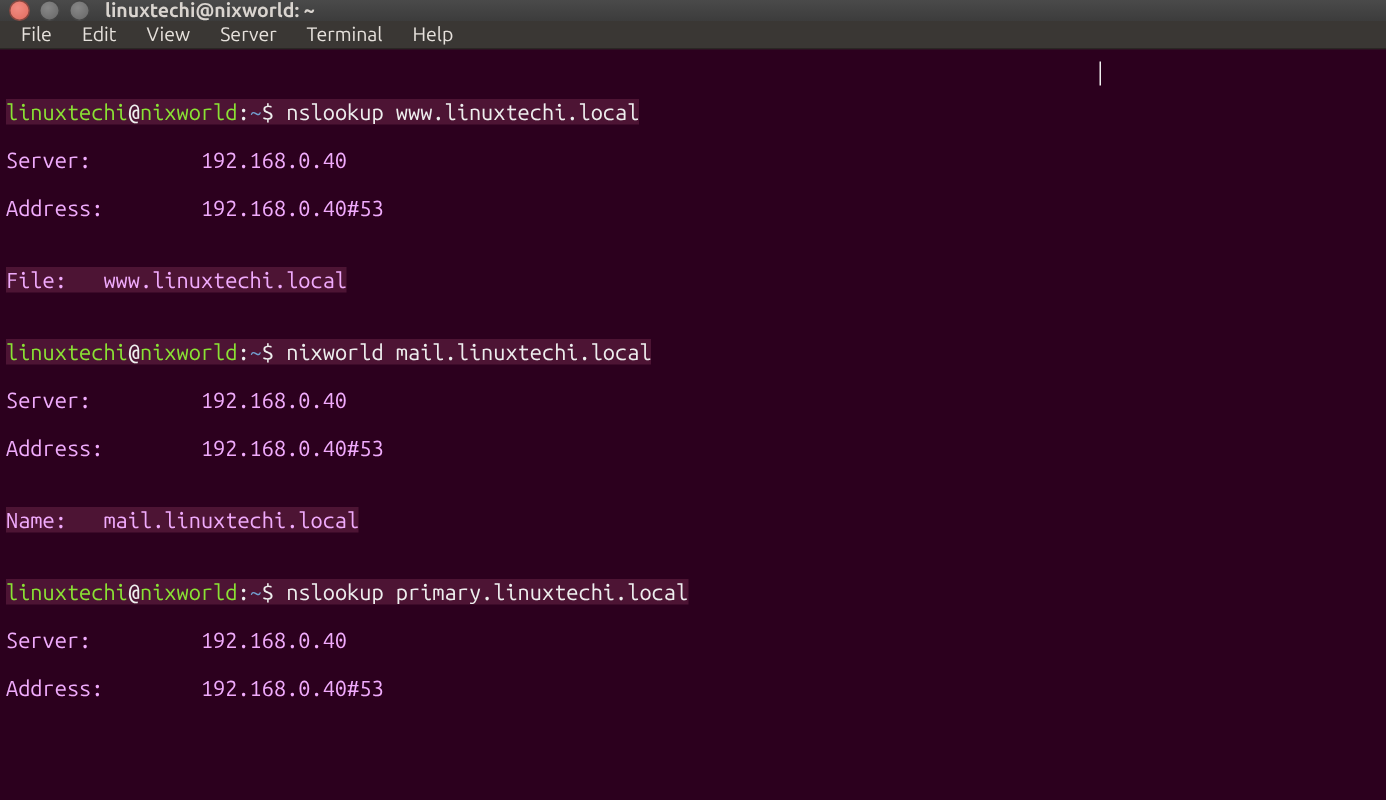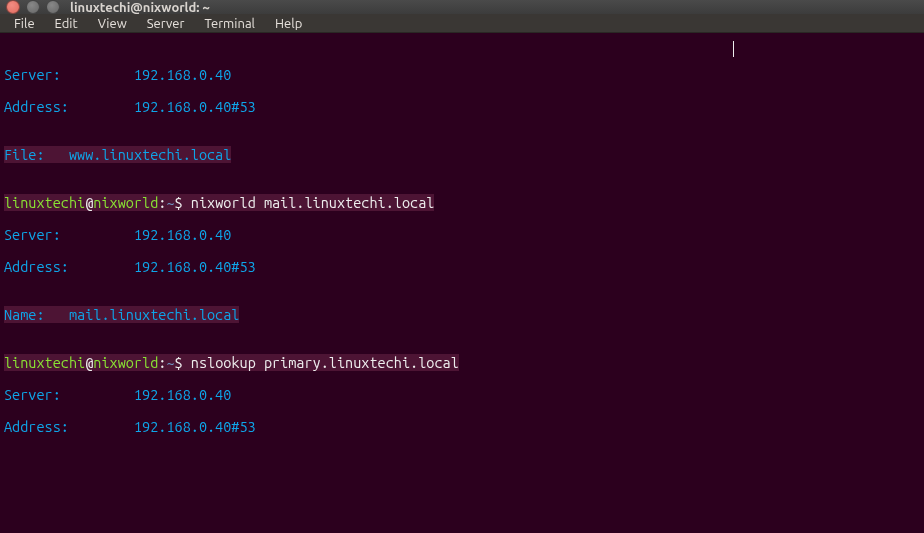--- a/index.html
+++ b/index.html
@@ -65,21 +65,21 @@
       white-space: pre;
       color: #eee;
       position: relative;
     }
     .hl { background: #4d1434; }
     .user { color: #8ae234; }
     .host { color: #8ae234; }
     .path { color: #729fcf; }
     .dollar { color: #eee; }
     .cmd { color: #eee; }
-    .out { color: #0ea5e9; }
+    .out { color: #f0abfc; }
     .cursor {
       position: absolute;
       width: 1px;
       height: 16px;
       background: #eee;
       top: 8px;
       right: 190px;
     }
     .line { display: block; }
   </style>
@@ -96,20 +96,21 @@
   <div class="menubar">
     <span class="menu-item">File</span>
     <span class="menu-item">Edit</span>
     <span class="menu-item">View</span>
     <span class="menu-item">Server</span>
     <span class="menu-item">Terminal</span>
     <span class="menu-item">Help</span>
   </div>
   <div class="terminal">
     <span class="cursor"></span>
+<span class="line"><span class="hl"><span class="user">linuxtechi</span><span>@</span><span class="host">nixworld</span><span>:</span><span class="path">~</span><span class="dollar">$</span> <span class="cmd">nslookup www.linuxtechi.local</span></span></span>
 <span class="line out">Server:         192.168.0.40</span>
 <span class="line out">Address:        192.168.0.40#53</span>
 <span class="line out"></span>
 <span class="line"><span class="hl out">File:   www.linuxtechi.local</span></span>
 <span class="line out"></span>
 <span class="line"><span class="hl"><span class="user">linuxtechi</span><span>@</span><span class="host">nixworld</span><span>:</span><span class="path">~</span><span class="dollar">$</span> <span class="cmd">nixworld mail.linuxtechi.local</span></span></span>
 <span class="line out">Server:         192.168.0.40</span>
 <span class="line out">Address:        192.168.0.40#53</span>
 <span class="line out"></span>
 <span class="line"><span class="hl out">Name:   mail.linuxtechi.local</span></span>

